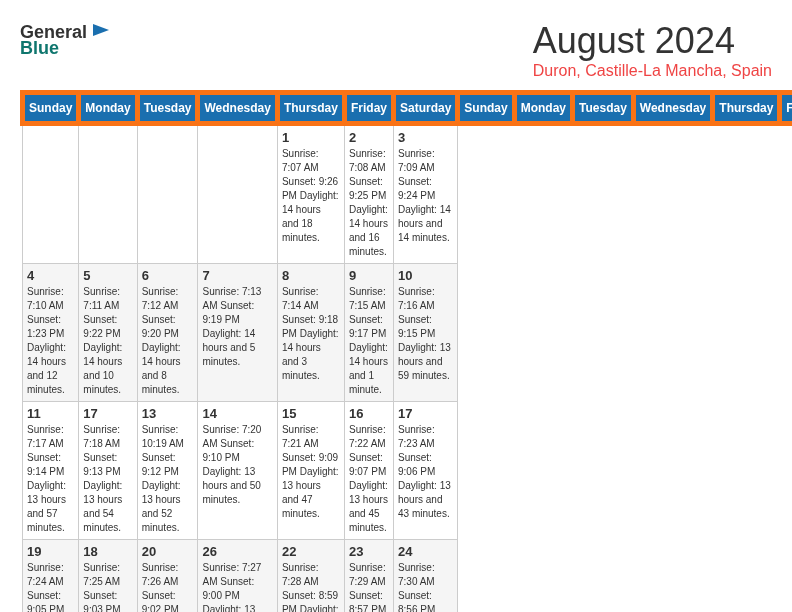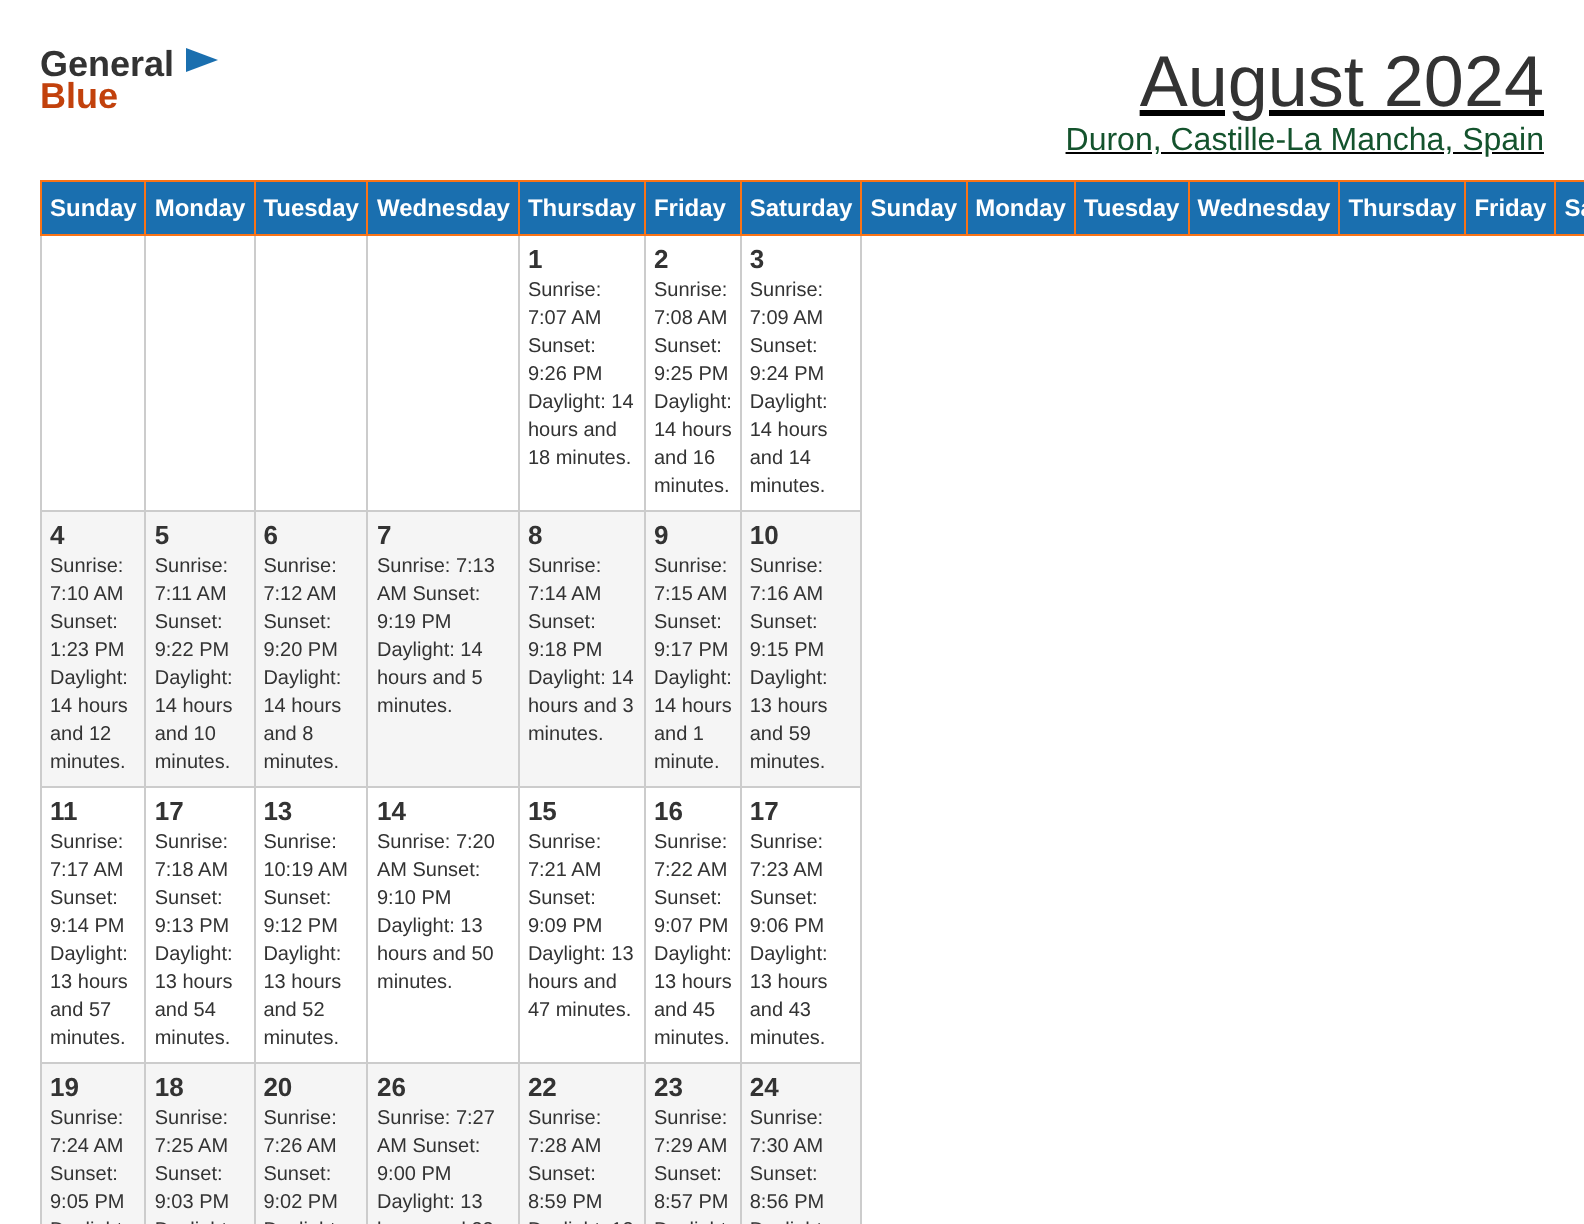--- a/index.html
+++ b/index.html
@@ -21,53 +21,51 @@
       align-items: center;
     }
     .logo-text-general {
       font-size: 18px;
       font-weight: bold;
       color: #333;
     }
     .logo-text-blue {
       font-size: 18px;
       font-weight: bold;
-      color: #c2410c;
+      color: #0f766e;
     }
     .logo-icon {
       width: 24px;
       height: 24px;
       margin-left: 2px;
     }
     .title-section {
-      text-align: right;
-      text-decoration: underline;
     }
     .month-year {
       font-size: 36px;
       font-weight: normal;
       color: #333;
     }
     .location {
       font-size: 16px;
-      color: #14532d;
+      color: #ef4444;
     }
     table {
       width: 100%;
       border-collapse: collapse;
       font-size: 11px;
     }
     thead tr th {
       background-color: #1a6faf;
       color: #fff;
       padding: 6px 4px;
       text-align: left;
       font-size: 12px;
       font-weight: bold;
-      border: 1px solid #f97316;
+      border: 5px solid #f97316;
     }
     tbody tr td {
       border: 1px solid #ccc;
       vertical-align: top;
       padding: 4px;
       height: 90px;
       background: #fff;
     }
     tbody tr:nth-child(even) td {
       background: #f5f5f5;

